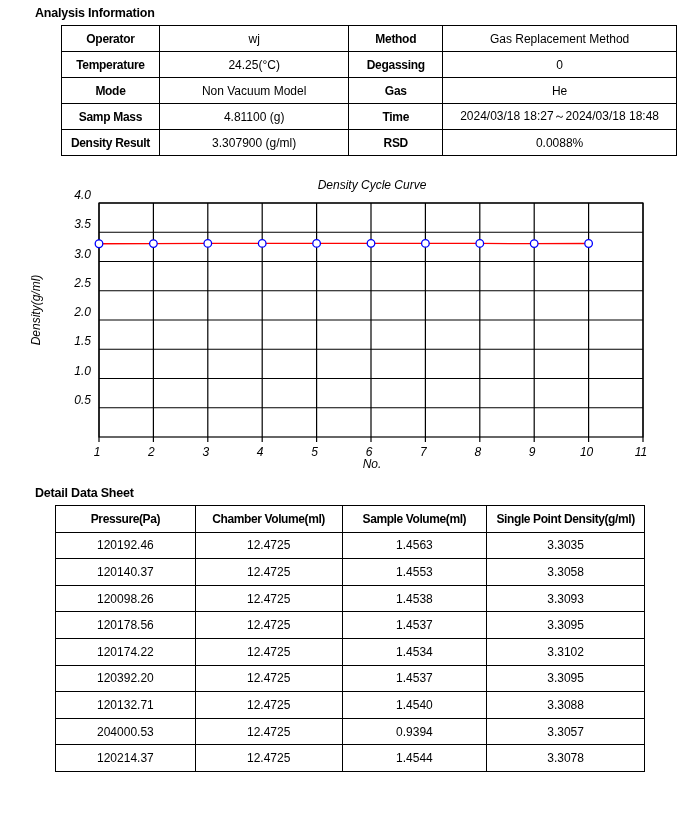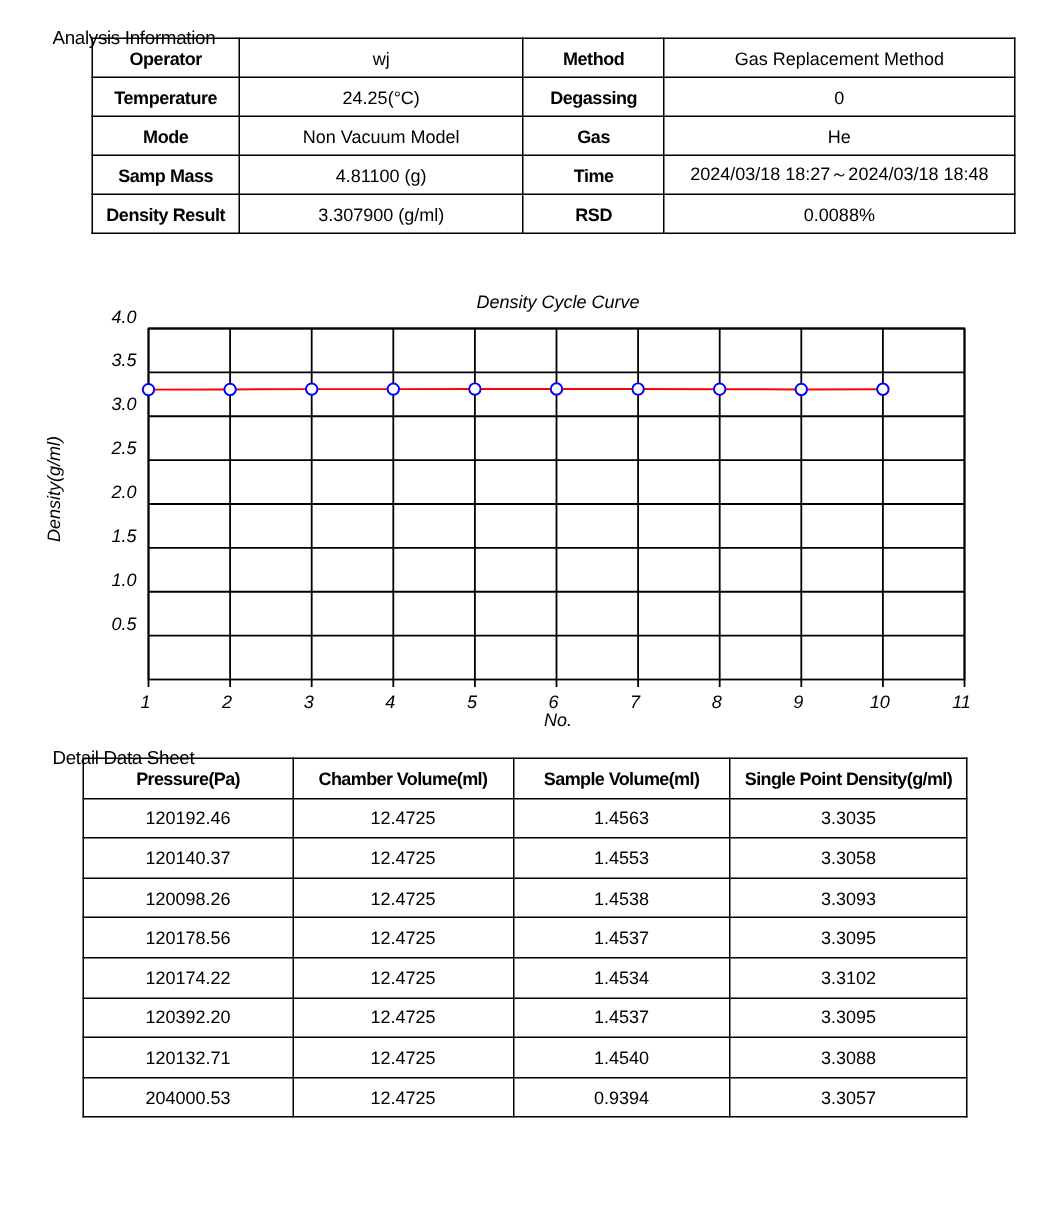--- a/index.html
+++ b/index.html
@@ -1,22 +1,22 @@
 <!DOCTYPE html>
 <html><head>
 <meta charset="utf-8">
 <style>
   html, body { margin:0; padding:0; background:#ffffff; }
   body { width:693px; height:815px; position:relative; font-family:"Liberation Sans", sans-serif; color:#000; overflow:hidden; }
-  .section-title { position:absolute; font-size:12.5px; font-weight:normal; letter-spacing:-0.2px;margin-top:12px; }
+  .section-title { position:absolute; font-size:12.5px; font-weight:bold; letter-spacing:-0.2px; }
   table.info { position:absolute; left:29px; top:25px; width:616px; border-collapse:collapse; font-size:12px;margin-left:32px; }
   table.info td { border:1px solid #000; height:25px; padding:0 4px; white-space:nowrap; }
   table.info td.k { font-weight:bold; text-align:center; letter-spacing:-0.3px; }
   table.info td.v { text-align:center; }
-  .chart { position:absolute; left:0; top:186px; width:651px; height:310px; }
+  .chart { position:absolute; left:0; top:170px; width:651px; height:310px; }
   .chart svg { position:absolute; left:0; top:0; }
   table.detail { position:absolute; left:55px; top:505px; width:590px; border-collapse:collapse; font-size:12px; }
   table.detail th, table.detail td { border:1px solid #000; height:25.6px; text-align:center; padding:0; }
   table.detail th { font-weight:bold; letter-spacing:-0.4px; font-size:12px;margin-top:18px; }
 </style>
 </head>
 <body>
 
 <div class="section-title" style="left:35px; top:6px;">Analysis Information</div>
 
@@ -178,14 +178,20 @@
         <td>12.4725</td>
         <td>1.4540</td>
         <td>3.3088</td>
       </tr>
       <tr>
         <td>204000.53</td>
         <td>12.4725</td>
         <td>0.9394</td>
         <td>3.3057</td>
       </tr>
+      <tr>
+        <td>120214.37</td>
+        <td>12.4725</td>
+        <td>1.4544</td>
+        <td>3.3078</td>
+      </tr>
     </tbody>
 </table>
 
 </body></html>

